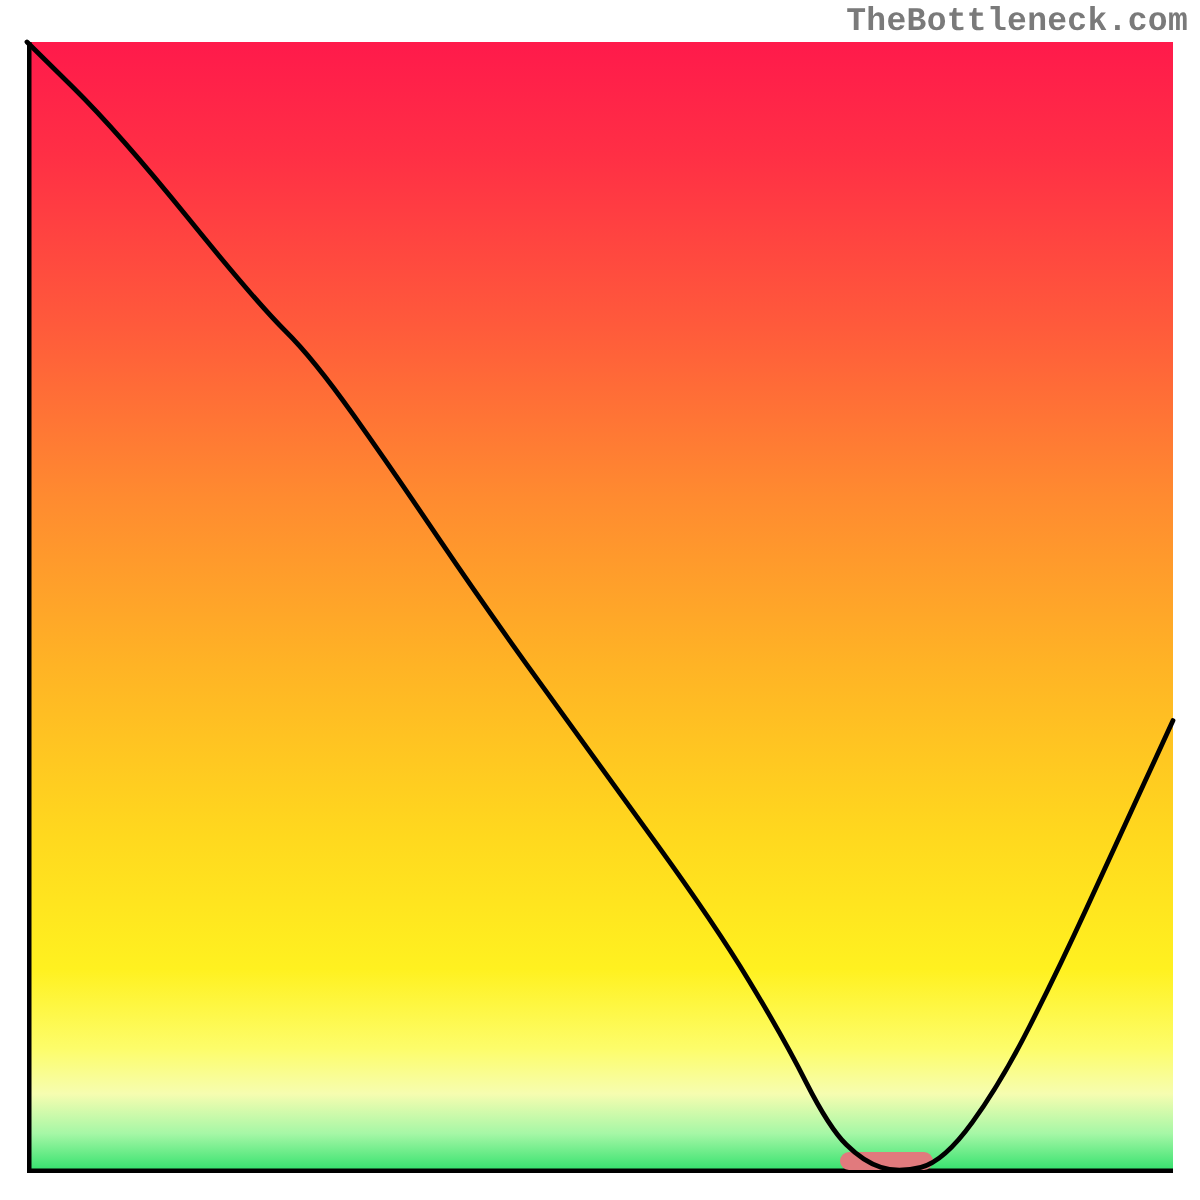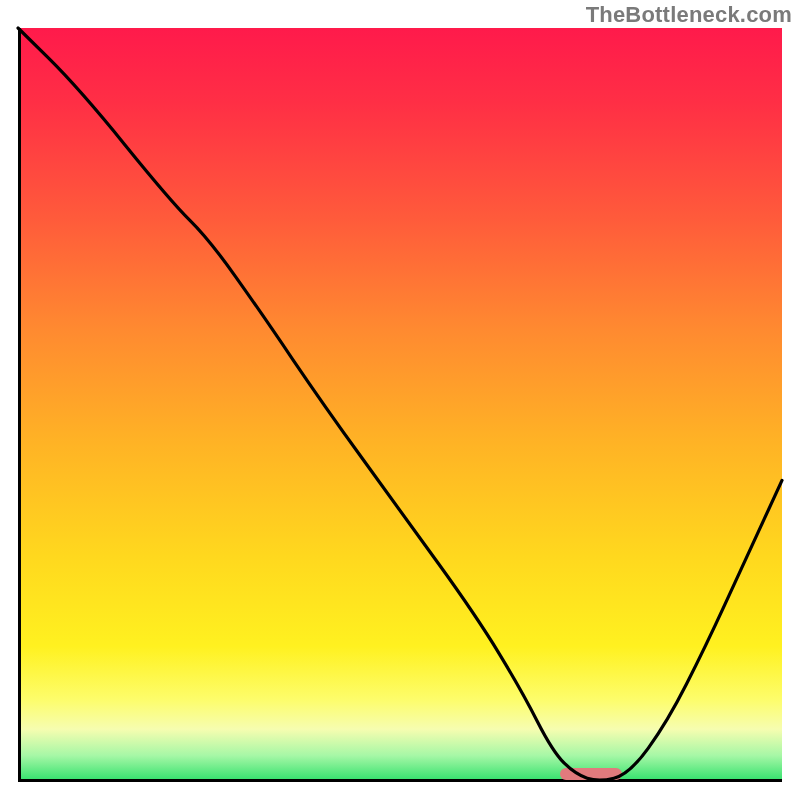--- a/index.html
+++ b/index.html
@@ -7,20 +7,21 @@
     padding: 0;
     width: 800px;
     height: 800px;
     background: #ffffff;
     font-family: Arial, Helvetica, sans-serif;
   }
   .canvas {
     position: relative;
     width: 800px;
     height: 800px;
+    font-family: Liberation Mono, monospace;
   }
   .watermark {
     position: absolute;
     top: 2px;
     right: 8px;
     font-size: 22px;
     font-weight: 600;
     color: #7a7a7a;
     letter-spacing: 0.2px;
   }

